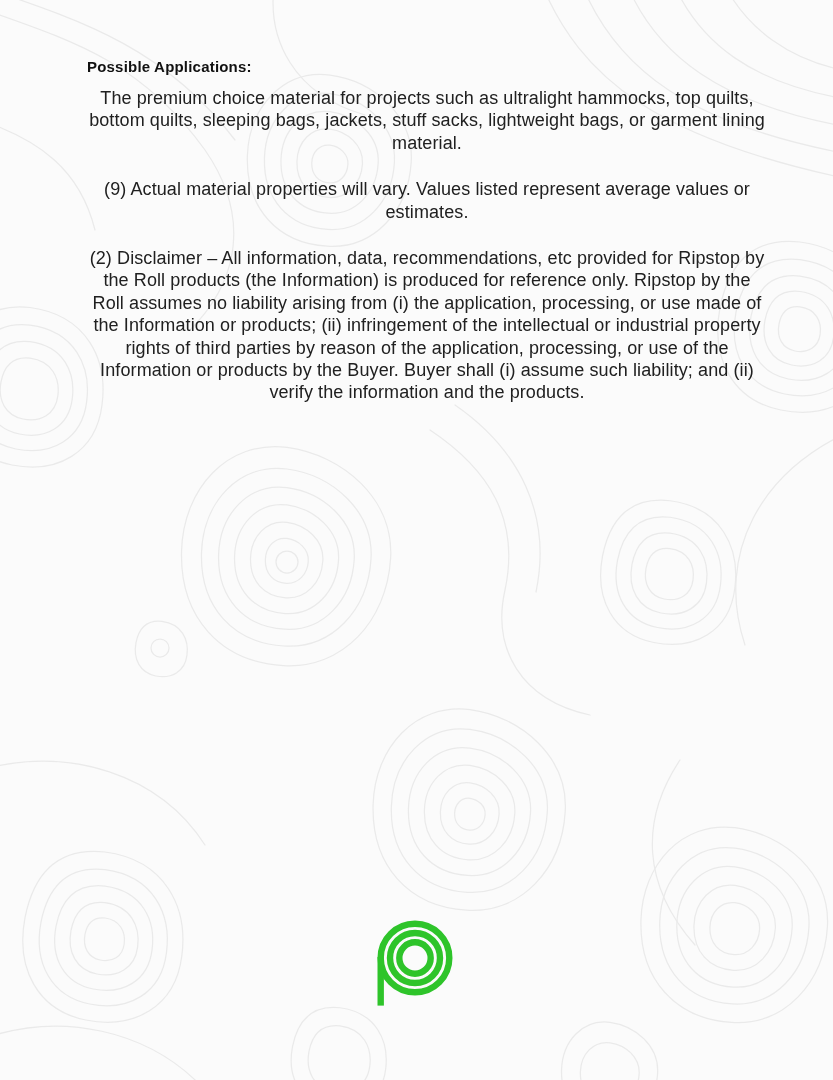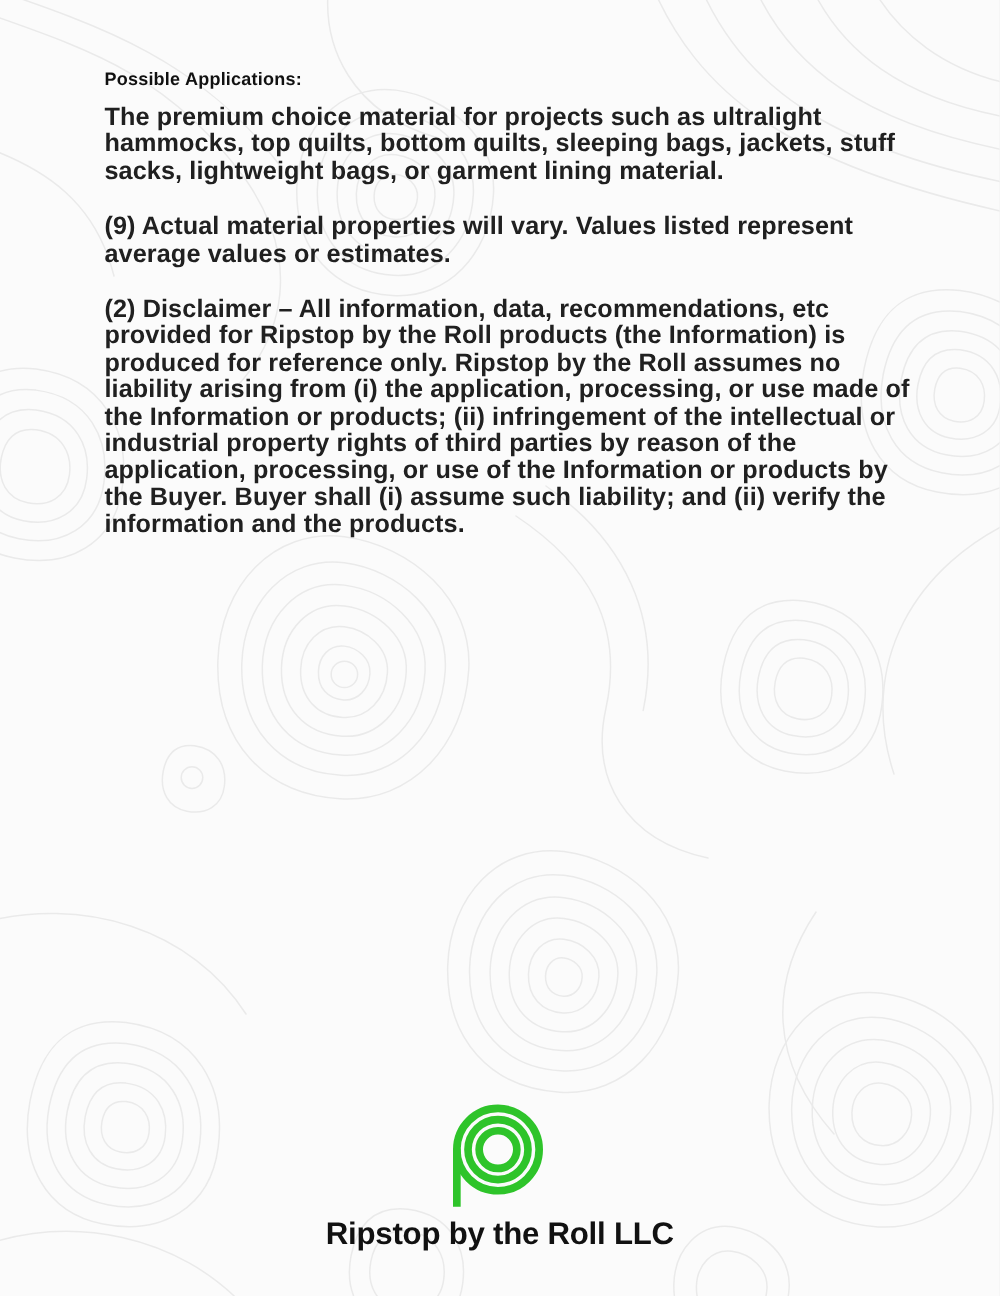--- a/index.html
+++ b/index.html
@@ -44,25 +44,26 @@
   }
   .heading{
     font-size:15px;
     font-weight:700;
     color:var(--heading-text);
     line-height:22px;
     letter-spacing:0.2px;
     margin:0 0 9px 0;
   }
   .para{
-    font-size:21px;
-    font-weight:700;
+    font-size:18px;
+    font-weight:400;
     line-height:22.4px;
     letter-spacing:0.1px;
     margin:0 0 24px 0;
+    text-align:center;
   }
   .footer{
     position:absolute;
     left:0;
     top:917px;
     width:833px;
     display:flex;
     flex-direction:column;
     align-items:center;
   }
@@ -196,16 +197,15 @@
 
   <div class="footer">
     <svg class="logo-box" viewBox="0 0 90 92" aria-hidden="true">
       <g fill="none" stroke="#2ec42a" stroke-width="6.4" class="logo-stroke">
         <circle cx="47" cy="41" r="34.3"></circle>
         <circle cx="47" cy="41" r="25.0"></circle>
         <circle cx="47" cy="41" r="15.7"></circle>
         <line x1="12.7" y1="40" x2="12.7" y2="88.6"></line>
       </g>
     </svg>
-    <div class="company-name">Ripstop by the Roll LLC</div>
   </div>
 
 </div>
 
 </body></html>

